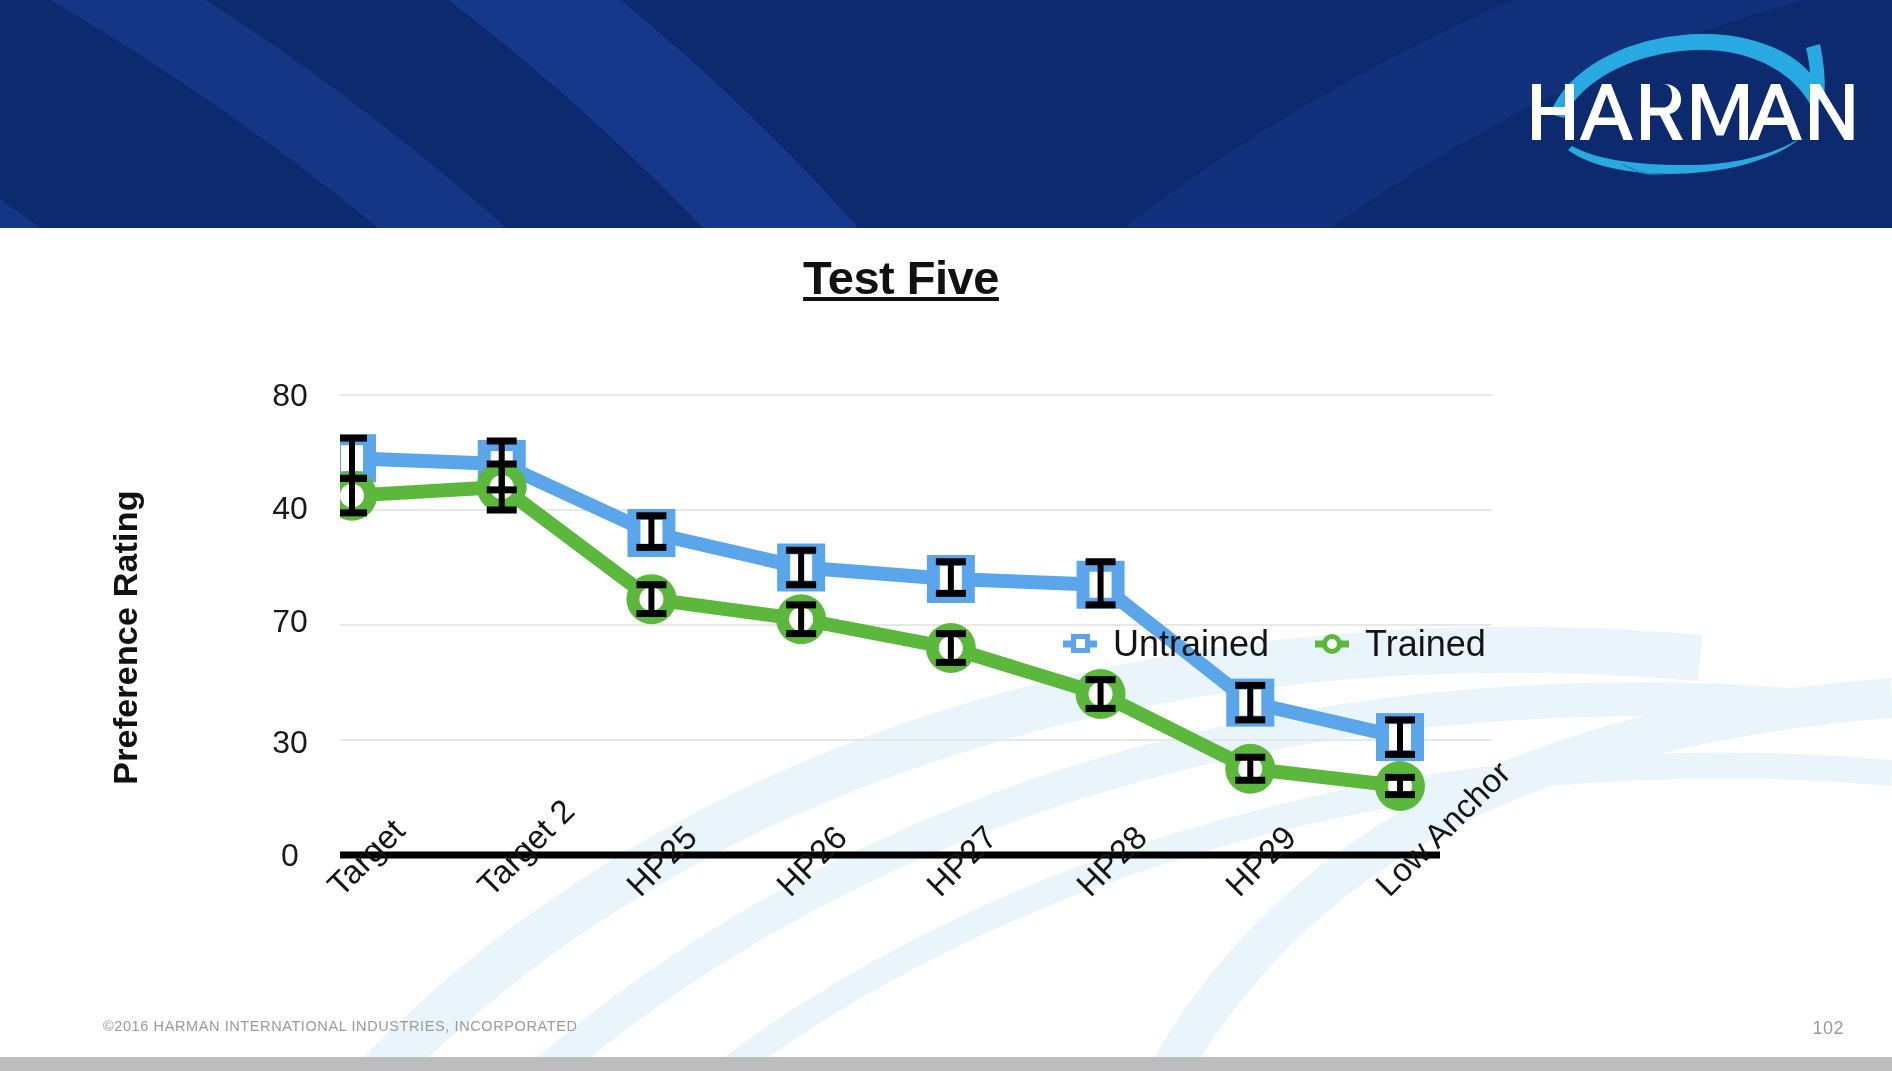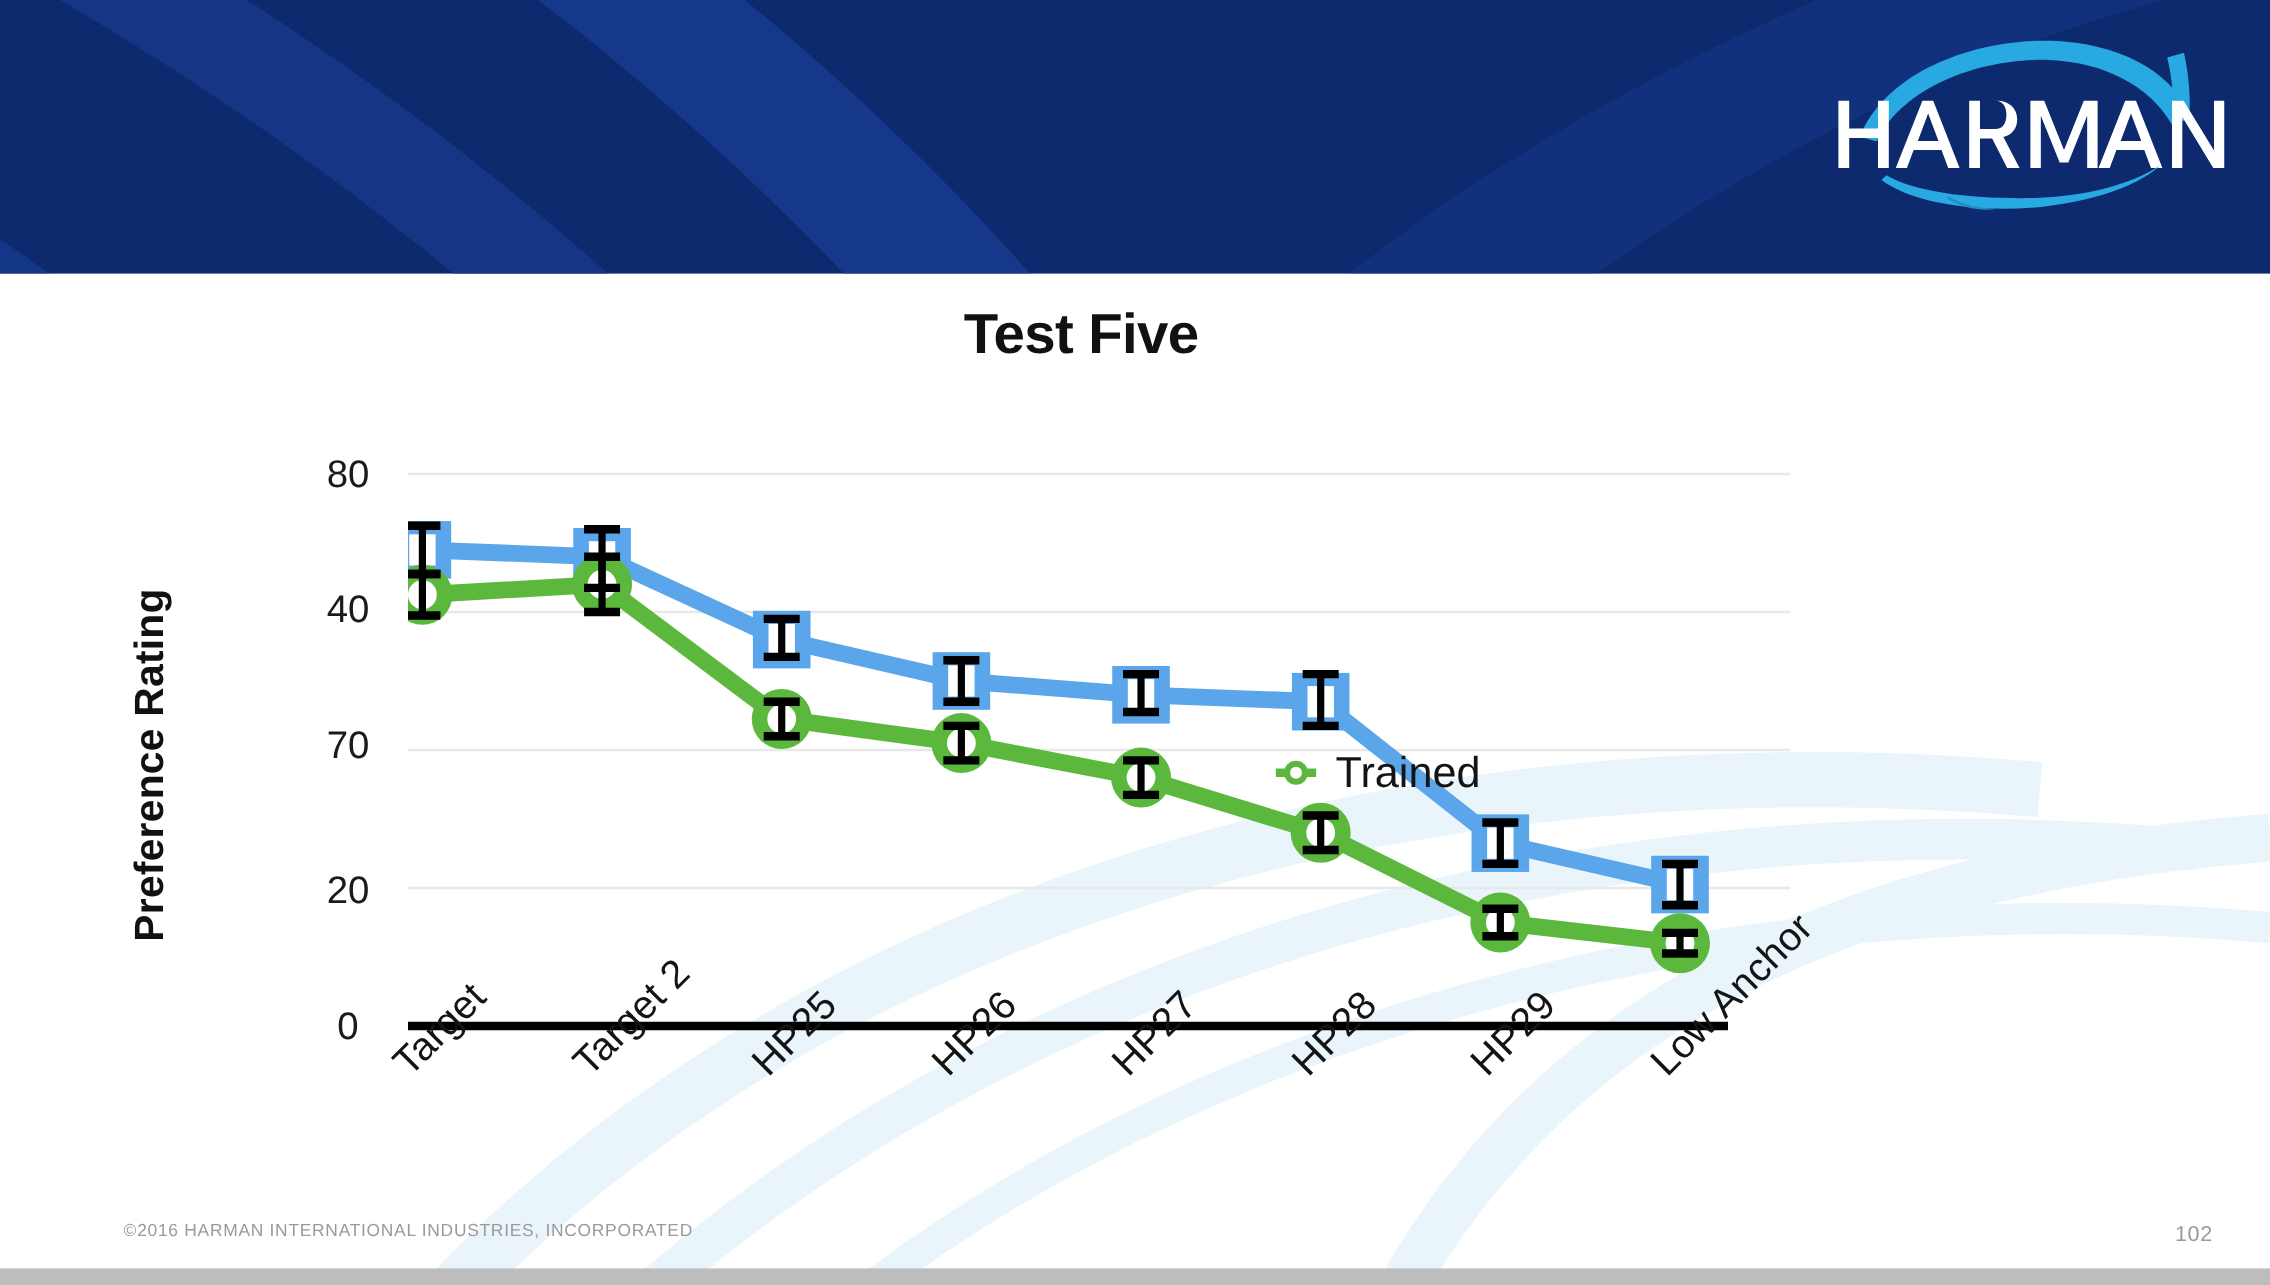--- a/index.html
+++ b/index.html
@@ -64,21 +64,21 @@
   }
   #chart-title{
     position:absolute;left:0;top:22px;width:1892px;
     text-align:center;
     font-size:47px;
     font-weight:bold;
     color:#111111;
     letter-spacing:-0.5px;
   }
   
-  #chart-title{ padding-right:90px; box-sizing:border-box; }
+  #chart-title{ padding-right:90px; box-sizing:border-box;text-decoration:underline; }
 
   #y-axis-title{
     position:absolute;
     left:-40px; top:390px;
     width:330px;
     text-align:center;
     transform:rotate(-90deg);
     transform-origin:center center;
     font-size:34px;
     font-weight:bold;
@@ -186,21 +186,21 @@
 <div id="chart-area">
 
   <div id="chart-title">Test Five</div>
 
   <div id="y-axis-title">Preference Rating</div>
 
   <div id="y-ticks">
     <div class="y-tick" style="top:167px">80</div>
     <div class="y-tick" style="top:280px">40</div>
     <div class="y-tick" style="top:393px">70</div>
-    <div class="y-tick" style="top:514px">20</div>
+    <div class="y-tick" style="top:514px">30</div>
     <div class="y-tick" style="top:627px">0</div>
   </div>
 
   <div id="plot">
     <svg id="plot-svg" width="1152" height="830" viewBox="0 0 1152 830">
         <line x1="0" y1="512" x2="1152" y2="512" stroke="#e8e8e8" stroke-width="2"></line>
         <line x1="0" y1="397" x2="1152" y2="397" stroke="#e8e8e8" stroke-width="2"></line>
         <line x1="0" y1="282" x2="1152" y2="282" stroke="#e8e8e8" stroke-width="2"></line>
         <line x1="0" y1="167" x2="1152" y2="167" stroke="#e8e8e8" stroke-width="2"></line>
         <polyline points="12,230.25 161.71428571428572,236 311.42857142857144,305 461.14285714285717,339.5 610.8571428571429,351 760.5714285714286,356.75 910.2857142857143,474.625 1060,509.125" fill="none" stroke="#5ba6ea" stroke-width="14" stroke-linejoin="round" stroke-linecap="round"></polyline>
@@ -285,20 +285,28 @@
         <line x1="1060" y1="549.375" x2="1060" y2="566.625" stroke="#000" stroke-width="6"></line>
         <line x1="1045" y1="549.375" x2="1075" y2="549.375" stroke="#000" stroke-width="7"></line>
         <line x1="1045" y1="566.625" x2="1075" y2="566.625" stroke="#000" stroke-width="7"></line>
         <line x1="0" y1="627" x2="1100" y2="627" stroke="#000000" stroke-width="7"></line>
       </svg>
   </div>
 
   <div id="legend">
     <div class="legend-entry">
       <svg width="34" height="26">
+        <line x1="0" y1="13" x2="34" y2="13" stroke="#5ba6ea" stroke-width="7"></line>
+        <rect x="8" y="3" width="19" height="19" fill="#5ba6ea"></rect>
+        <rect x="13" y="8" width="9" height="9" fill="#ffffff"></rect>
+      </svg>
+      <span>Untrained</span>
+    </div>
+    <div class="legend-entry">
+      <svg width="34" height="26">
         <line x1="0" y1="13" x2="34" y2="13" stroke="#5cb83c" stroke-width="7"></line>
         <circle cx="17" cy="13" r="10" fill="#5cb83c"></circle>
         <circle cx="17" cy="13" r="5" fill="#ffffff"></circle>
       </svg>
       <span>Trained</span>
     </div>
   </div>
 
   <div id="x-labels">
       <div class="x-label" style="left: 320px; top: 649px;">Target</div>

